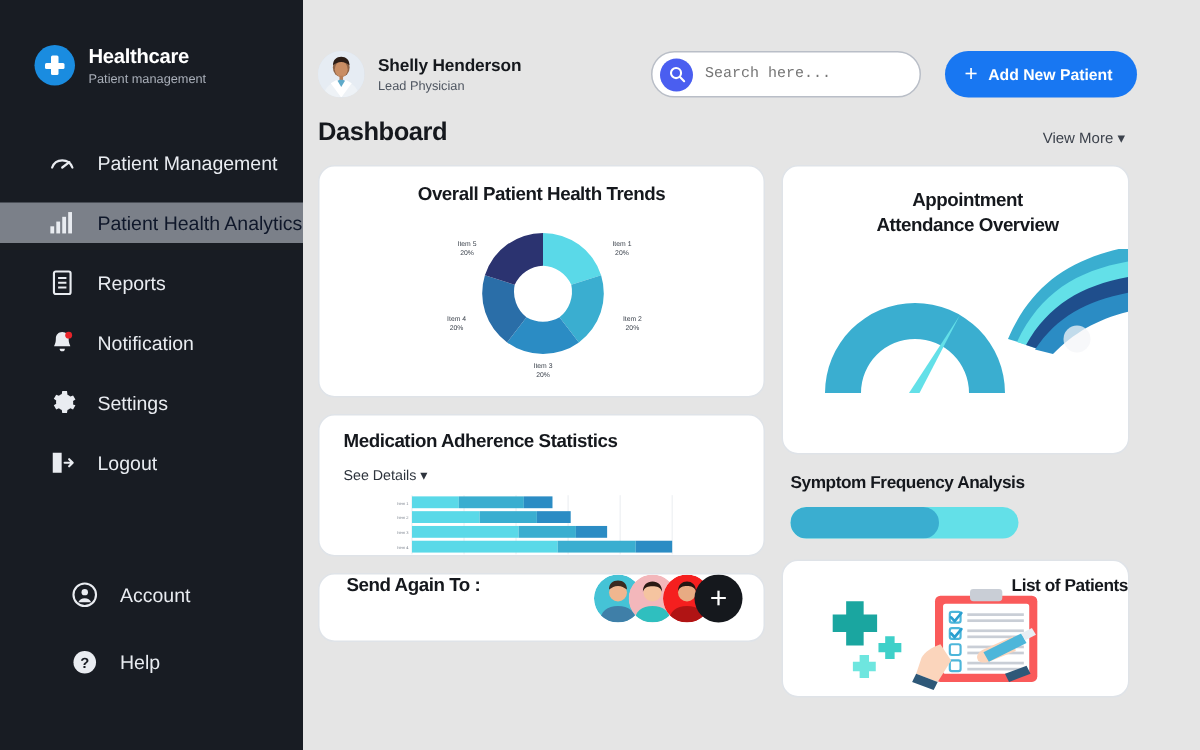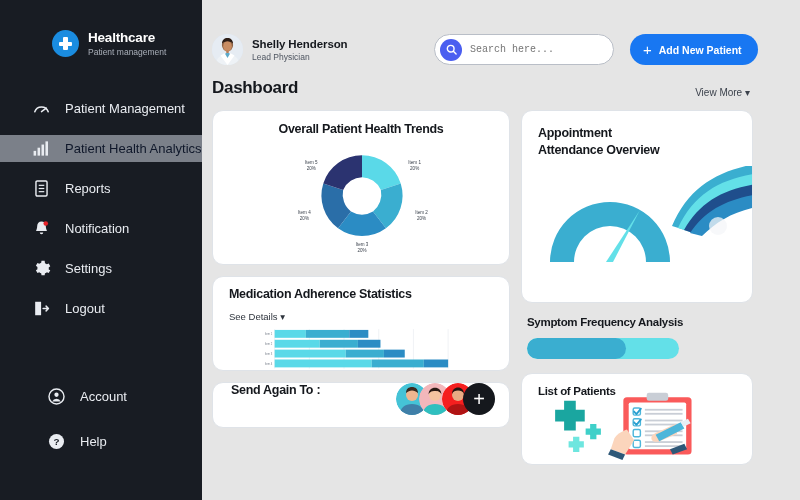--- a/index.html
+++ b/index.html
@@ -9,21 +9,21 @@
     background: #ffffff; overflow: hidden;
   }
   .app { display: flex; width: 800px; height: 500px; }
 
   
   .sidebar {
     width: 202px; height: 500px;
     background: #181c23;
     position: relative; flex: 0 0 202px;
   }
-  .brand { display: flex; align-items: center; gap: 9px; padding: 30px 0 0 52px; }
+  .brand { display: flex; align-items: center; gap: 9px; padding: 30px 0 0 23px; }
   .brand-logo {
     width: 27px; height: 27px; border-radius: 50%;
     background: #1a8ce0; position: relative; flex: 0 0 27px;
   }
   .brand-logo::before, .brand-logo::after {
     content: ""; position: absolute; background: #fff; border-radius: 1px;
   }
   .brand-logo::before { width: 13px; height: 4.2px; left: 7px; top: 11.4px; }
   .brand-logo::after { width: 4.2px; height: 13px; left: 11.4px; top: 7px; }
   .brand-text { line-height: 1.15; }
@@ -113,34 +113,34 @@
   .av { width: 32px; height: 32px; border-radius: 50%; overflow: hidden; position: relative; }
   .av:nth-child(2) { margin-left: -9px; }
   .av:nth-child(3) { margin-left: -9px; }
   .av-add {
     width: 32px; height: 32px; border-radius: 50%; background: #15181d;
     margin-left: -11px; display: flex; align-items: center; justify-content: center;
     color: #fff; font-size: 20px; cursor: pointer; z-index: 5; line-height: 1;
   }
 
   
-  .card-appt { height: 193px; padding: 14px 0 0 16px; }
+  .card-appt { height: 193px; padding: 14px 0 0 16px; text-align: center; }
   .appt-title { font-size: 12.5px; font-weight: bold; color: #15181d; line-height: 1.35; letter-spacing: -0.3px; }
 
   
   .symptom { margin-top: 13px; padding-left: 6px; }
   .symptom-title { font-size: 11.5px; font-weight: bold; color: #15181d; letter-spacing: -0.3px; }
   .progress-track {
     margin-top: 10px; width: 152px; height: 21px; border-radius: 11px;
     background: #63e0e8; overflow: hidden;
   }
   .progress-fill { height: 100%; border-radius: 11px; background: #3aaed0; }
 
   
-  .card-patients { height: 92px; margin-top: 14px; padding: 11px 0 0 16px; }
+  .card-patients { height: 92px; margin-top: 14px; padding: 11px 0 0 16px; text-align: right; }
 </style>
 </head>
 <body>
 
 <div class="app">
 
   <div class="sidebar">
 
     <div class="brand">
       <div class="brand-logo"></div>

